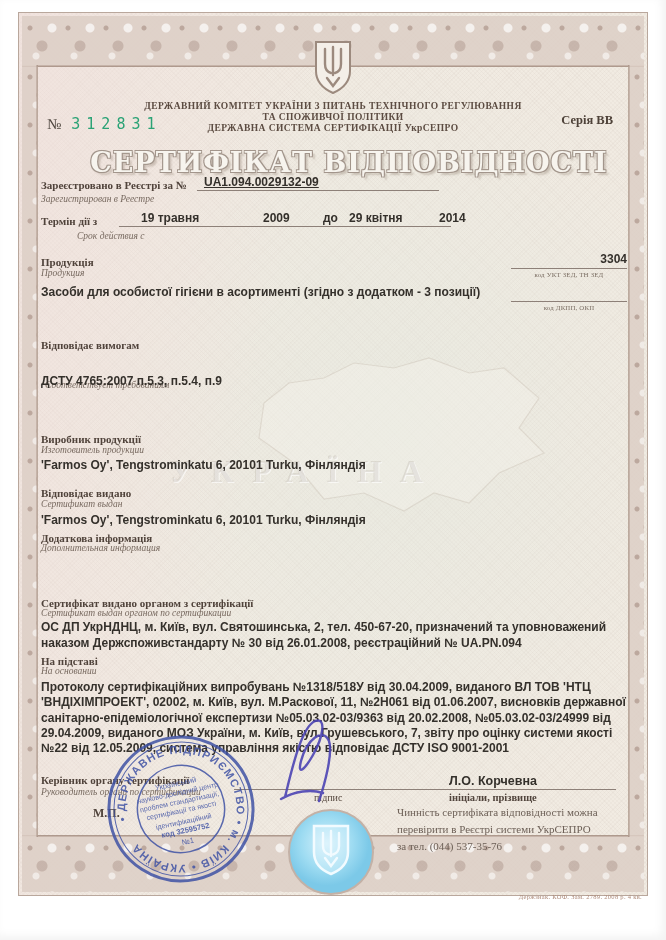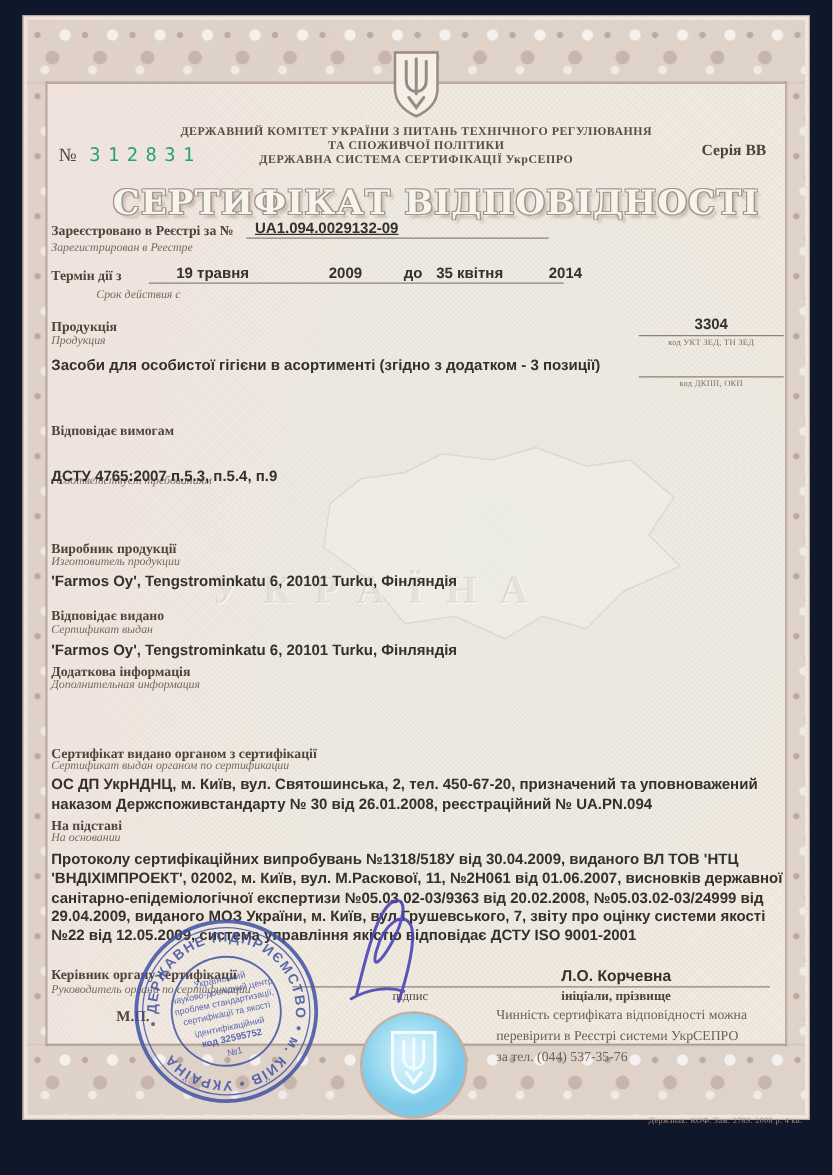--- a/index.html
+++ b/index.html
@@ -1,16 +1,16 @@
 <!DOCTYPE html>
 <html><head>
 <meta charset="utf-8">
 <style>
   html,body{margin:0;padding:0;background:#e8e8e8;}
-  .cert{position:relative;width:666px;height:940px;background:#0f172a;overflow:hidden;
+  .cert{position:relative;width:666px;height:940px;background:#ffffff;overflow:hidden;
         font-family:"Liberation Serif",serif;box-shadow:inset -4px -4px 10px rgba(0,0,0,.05);}
   .paper{position:absolute;left:18px;top:12px;width:628px;height:882px;
          background-color:#f1ebe2;
          background-image:
            linear-gradient(100deg, rgba(240,221,219,.6), rgba(238,234,224,0) 40%),
            radial-gradient(ellipse at 60% 48%, rgba(227,233,223,.55), transparent 60%),
            repeating-linear-gradient(45deg, rgba(168,148,138,.06) 0 1px, transparent 1px 3px),
            repeating-linear-gradient(-45deg, rgba(168,148,138,.06) 0 1px, transparent 1px 3px);
          border:1px solid #b9a79c;}
   .band{position:absolute;opacity:.85;
@@ -47,21 +47,21 @@
   .rule{position:absolute;border-bottom:1px solid #8d8078;z-index:3;}
   .cap{position:absolute;font-size:6.8px;color:#7a6d62;z-index:4;letter-spacing:.2px;}
   
   #f1-lab{left:22px;top:166px;} #f1-val{left:185px;top:162px;text-decoration:underline;} #f1-line{left:178px;top:161px;width:242px;height:16px;}
   #f1-sub{left:22px;top:181px;}
   #f2-lab{left:22px;top:202px;} #f2-line{left:100px;top:197px;width:332px;height:16px;}
   #f2-d1{left:122px;top:198px;} #f2-y1{left:244px;top:198px;} #f2-do{left:304px;top:198px;}
   #f2-d2{left:330px;top:198px;} #f2-y2{left:420px;top:198px;}
   #f2-sub{left:30px;top:218px;margin-left:28px;}
   #f3-lab{left:22px;top:243px;} #f3-sub{left:22px;top:255px;} #f3-val{left:22px;top:272px;width:470px;}
-  #f3-code{left:492px;top:239px;width:116px;text-align:center;}
+  #f3-code{left:492px;top:239px;width:116px;text-align:right;}
   #f3-cline1{left:492px;top:239px;width:116px;height:16px;} #f3-cap1{left:492px;top:258px;width:116px;text-align:center;}
   #f3-cline2{left:492px;top:272px;width:116px;height:16px;} #f3-cap2{left:492px;top:291px;width:116px;text-align:center;}
   #f4-lab{left:22px;top:326px;} #f4-sub{left:26px;top:338px;margin-top:29px;} #f4-val{left:22px;top:361px;}
   #f5-lab{left:22px;top:420px;} #f5-sub{left:22px;top:432px;} #f5-val{left:22px;top:445px;}
   #f6-lab{left:22px;top:474px;} #f6-sub{left:22px;top:486px;} #f6-val{left:22px;top:500px;}
   #f7-lab{left:22px;top:519px;} #f7-sub{left:22px;top:530px;} #f7-val{left:22px;top:541px;width:590px;line-height:1.32;}
   #f8-lab{left:22px;top:584px;} #f8-sub{left:22px;top:595px;} #f8-val{left:22px;top:607px;width:590px;line-height:1.32;}
   #f9-lab{left:22px;top:642px;} #f9-sub{left:22px;top:653px;} #f9-val{left:22px;top:667px;width:594px;line-height:1.28;}
   
   #head-lab{left:22px;top:761px;width:220px;}
@@ -116,21 +116,21 @@
     <div class="lab" id="f1-lab">Зареєстровано в Реєстрі за №</div>
     <div class="rule" id="f1-line"></div>
     <div class="val" id="f1-val">UA1.094.0029132-09</div>
     <div class="sub" id="f1-sub">Зарегистрирован в Реестре</div>
 
     <div class="lab" id="f2-lab">Термін дії з</div>
     <div class="rule" id="f2-line"></div>
     <div class="val" id="f2-d1">19 травня</div>
     <div class="val" id="f2-y1">2009</div>
     <div class="val" id="f2-do">до</div>
-    <div class="val" id="f2-d2">35 квітня</div>
+    <div class="val" id="f2-d2">29 квітня</div>
     <div class="val" id="f2-y2">2014</div>
     <div class="sub" id="f2-sub">Срок действия с</div>
 
     <div class="lab" id="f3-lab">Продукція</div>
     <div class="sub" id="f3-sub">Продукция</div>
     <div class="val" id="f3-val">Засоби для особистої гігієни в асортименті (згідно з додатком - 3 позиції)</div>
     <div class="val" id="f3-code">3304</div>
     <div class="rule" id="f3-cline1"></div>
     <div class="cap" id="f3-cap1">код УКТ ЗЕД, ТН ЗЕД</div>
     <div class="rule" id="f3-cline2"></div>

